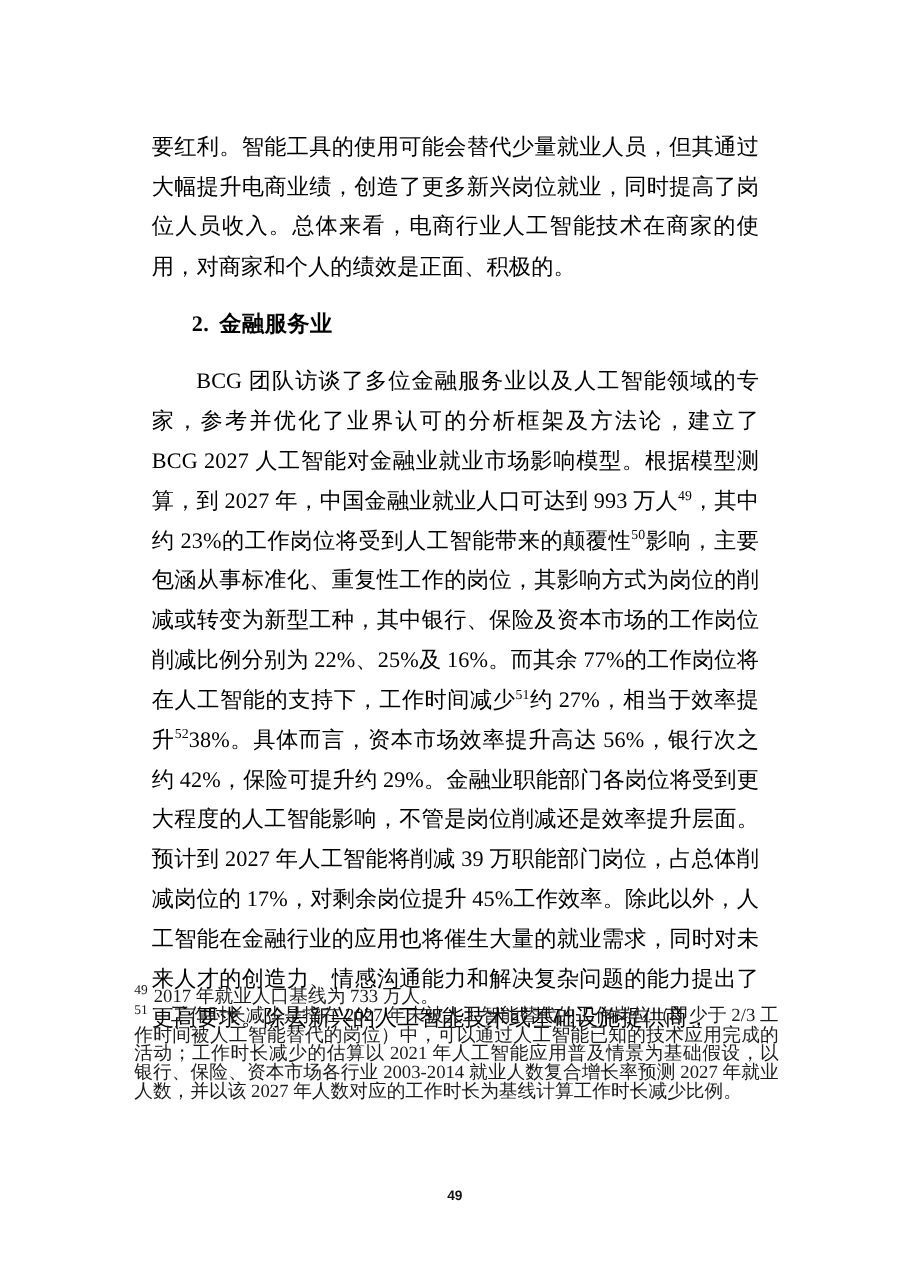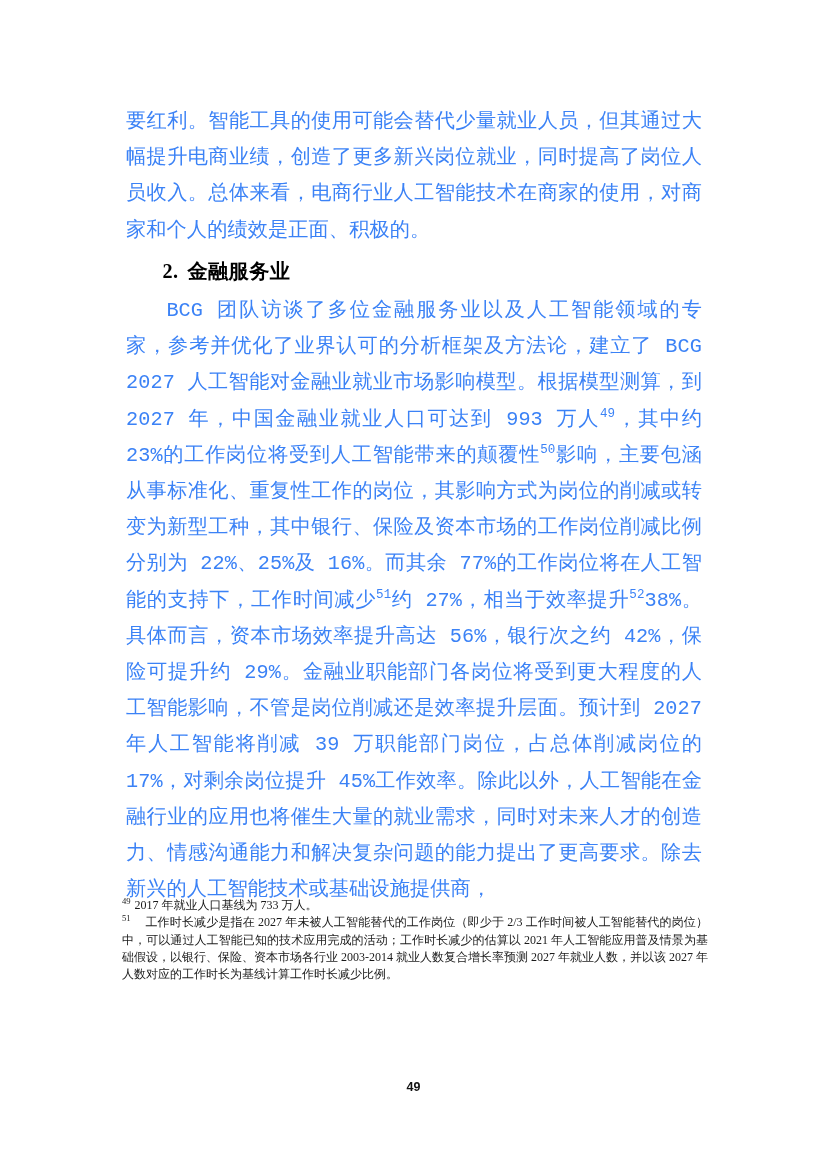--- a/index.html
+++ b/index.html
@@ -22,34 +22,33 @@
     height: 1169px;
     background: #ffffff;
   }
   .content {
     position: absolute;
     left: 122px;
     top: 100px;
     width: 584px;
   }
   p.body-para {
-    margin: 4px;
+    margin: 16px;
     font-size: 20.2px;
     line-height: 36.2px;
     text-align: justify;
     text-justify: inter-ideograph;
     letter-spacing: 0.1px;
-    color: #3b82f6;
-    font-family: Liberation Mono, monospace;
+    color: #000000;
   }
   p.indent {
     text-indent: 2em;
   }
   h2.section-heading {
-    margin: 0;
+    margin: 12px;
     font-size: 20.2px;
     line-height: 36.2px;
     font-weight: bold;
     text-indent: 2em;
     color: #000000;
     letter-spacing: 0.4px;
   }
   h2.section-heading .num {
     font-weight: bold;
     margin-right: 0.45em;
@@ -60,21 +59,21 @@
     line-height: 0;
   }
   .footnotes {
     position: absolute;
     left: 122px;
     top: 897px;
     width: 586px;
   }
   p.footnote {
     margin: 0;
-    font-size: 12px;
+    font-size: 17px;
     line-height: 17.3px;
     text-align: justify;
     text-justify: inter-ideograph;
     color: #1a1a1a;
   }
   p.footnote .fn-num {
     font-size: 0.72em;
     vertical-align: super;
     line-height: 0;
     margin-right: 0.45em;

